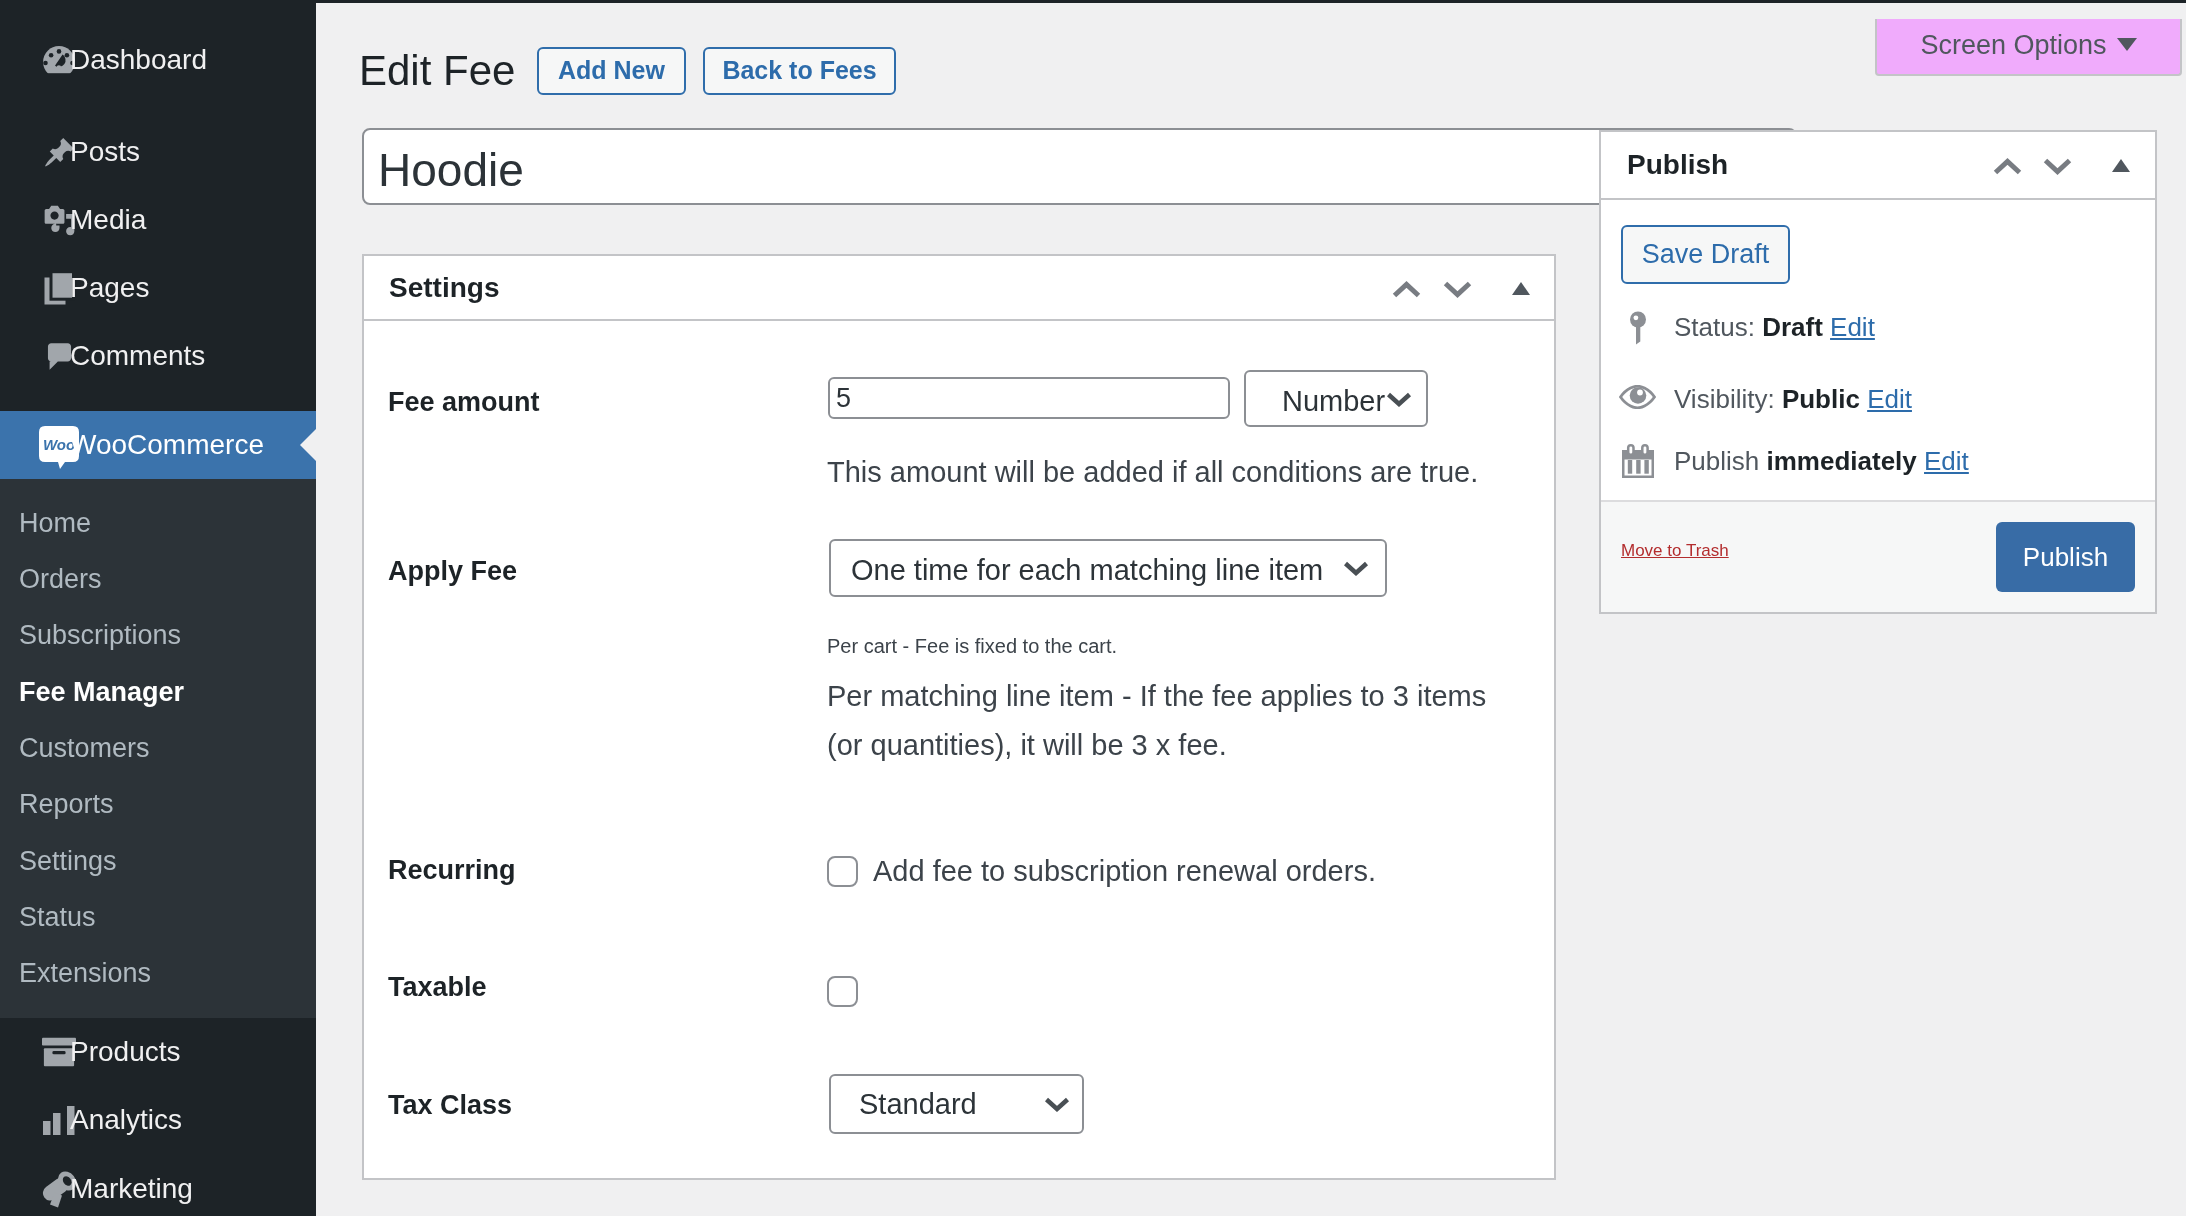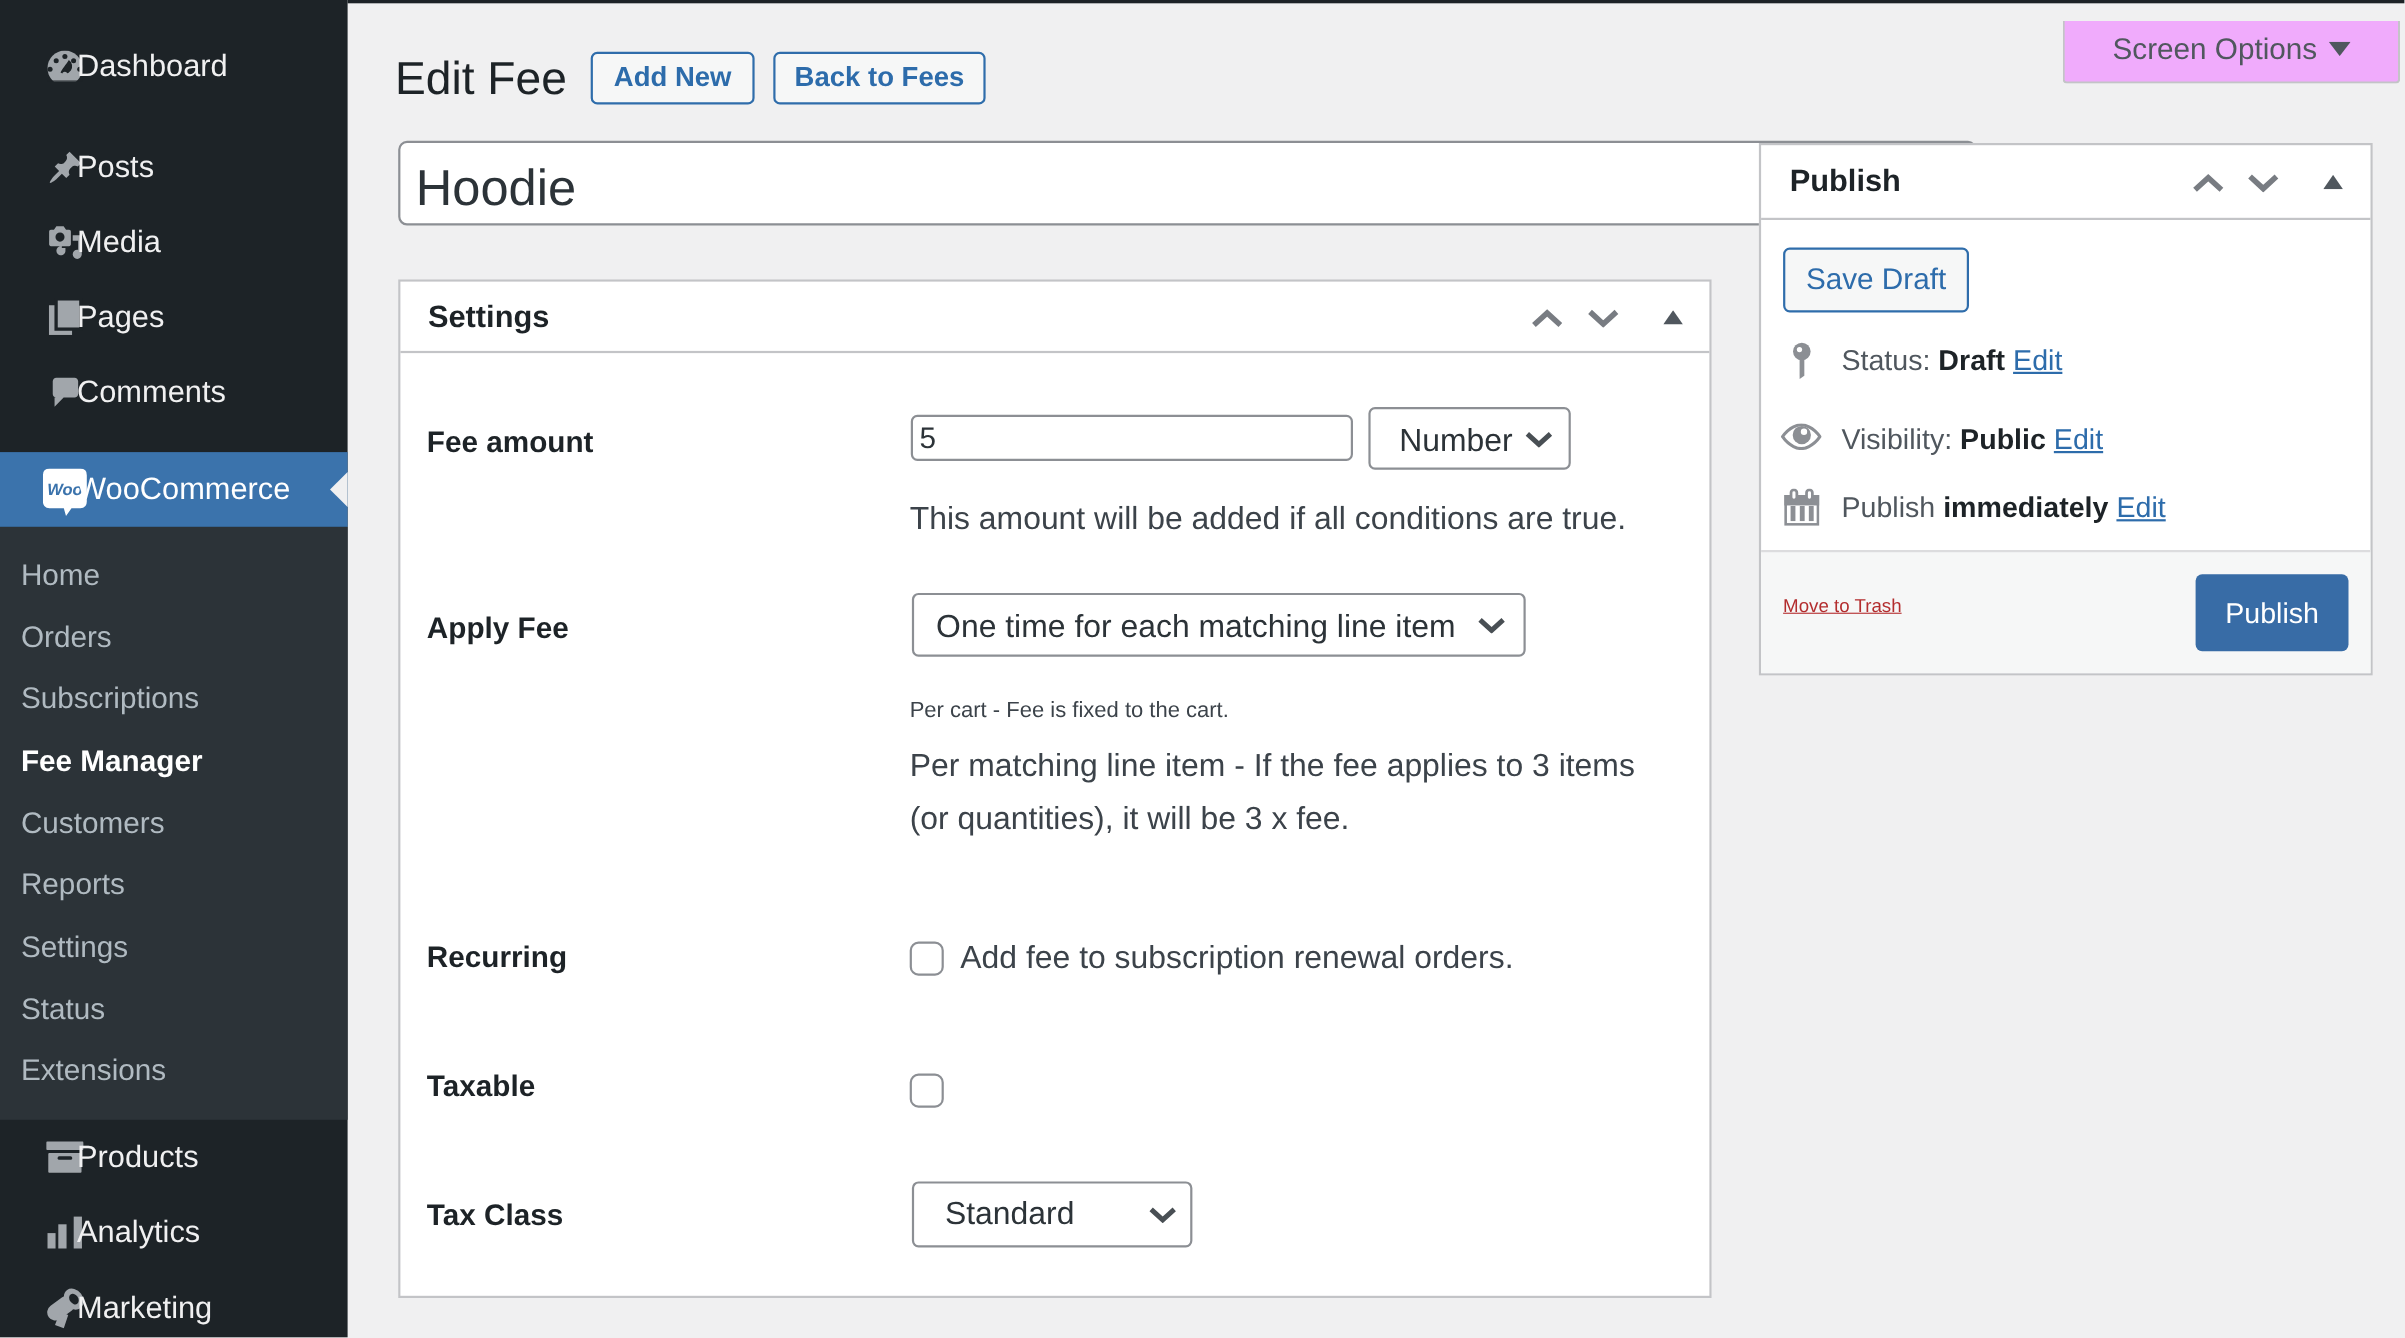--- a/index.html
+++ b/index.html
@@ -193,21 +193,21 @@
   </svg>
 <svg class="abs" style="left:1443px;top:281px" width="29" height="17" viewBox="0 0 29 17">
     <path d="M2.5 2.5 L14.5 13.5 L26.5 2.5" fill="none" stroke="#787c82" stroke-width="5"></path>
   </svg>
 <svg class="abs" style="left:1512px;top:282px" width="18" height="13" viewBox="0 0 18 13">
     <path fill="#50575e" d="M9 0 L18 13 H0 Z"></path>
   </svg>
 
 <div class="flabel" style="left:388px;top:387px">Fee amount</div>
 <div class="input" style="left:828px;top:377px;width:402px;height:42px;font-size:27px;line-height:38px;padding-left:6px;">5</div>
-<div class="sel" style="left:1244px;top:370px;width:184px;height:57px;font-size:29px;line-height:58px;padding-left:26px;">Number<svg style="right:14px;margin-top:-7px;" width="26" height="15" viewBox="0 0 26 15">
+<div class="sel" style="left:1244px;top:370px;width:184px;height:57px;font-size:29px;line-height:58px;padding-left:36px;">Number<svg style="right:14px;margin-top:-7px;" width="26" height="15" viewBox="0 0 26 15">
       <path d="M2.5 2.5 L13 12 L23.5 2.5" fill="none" stroke="#494f54" stroke-width="4.5"></path>
     </svg></div>
 <div class="ftext" style="left:827px;top:448px;">This amount will be added if all conditions are true.</div>
 
 <div class="flabel" style="left:388px;top:556px">Apply Fee</div>
 <div class="sel" style="left:829px;top:539px;width:558px;height:58px;font-size:29px;line-height:58px;padding-left:20px;">One time for each matching line item<svg style="right:16px;margin-top:-7px;" width="26" height="15" viewBox="0 0 26 15">
       <path d="M2.5 2.5 L13 12 L23.5 2.5" fill="none" stroke="#494f54" stroke-width="4.5"></path>
     </svg></div>
 <div class="ftext" style="left:827px;top:622px;font-size:20px;">Per cart - Fee is fixed to the cart.</div>
 <div class="ftext" style="left:827px;top:672px;">Per matching line item - If the fee applies to 3 items<br>(or quantities), it will be 3 x fee.</div>

